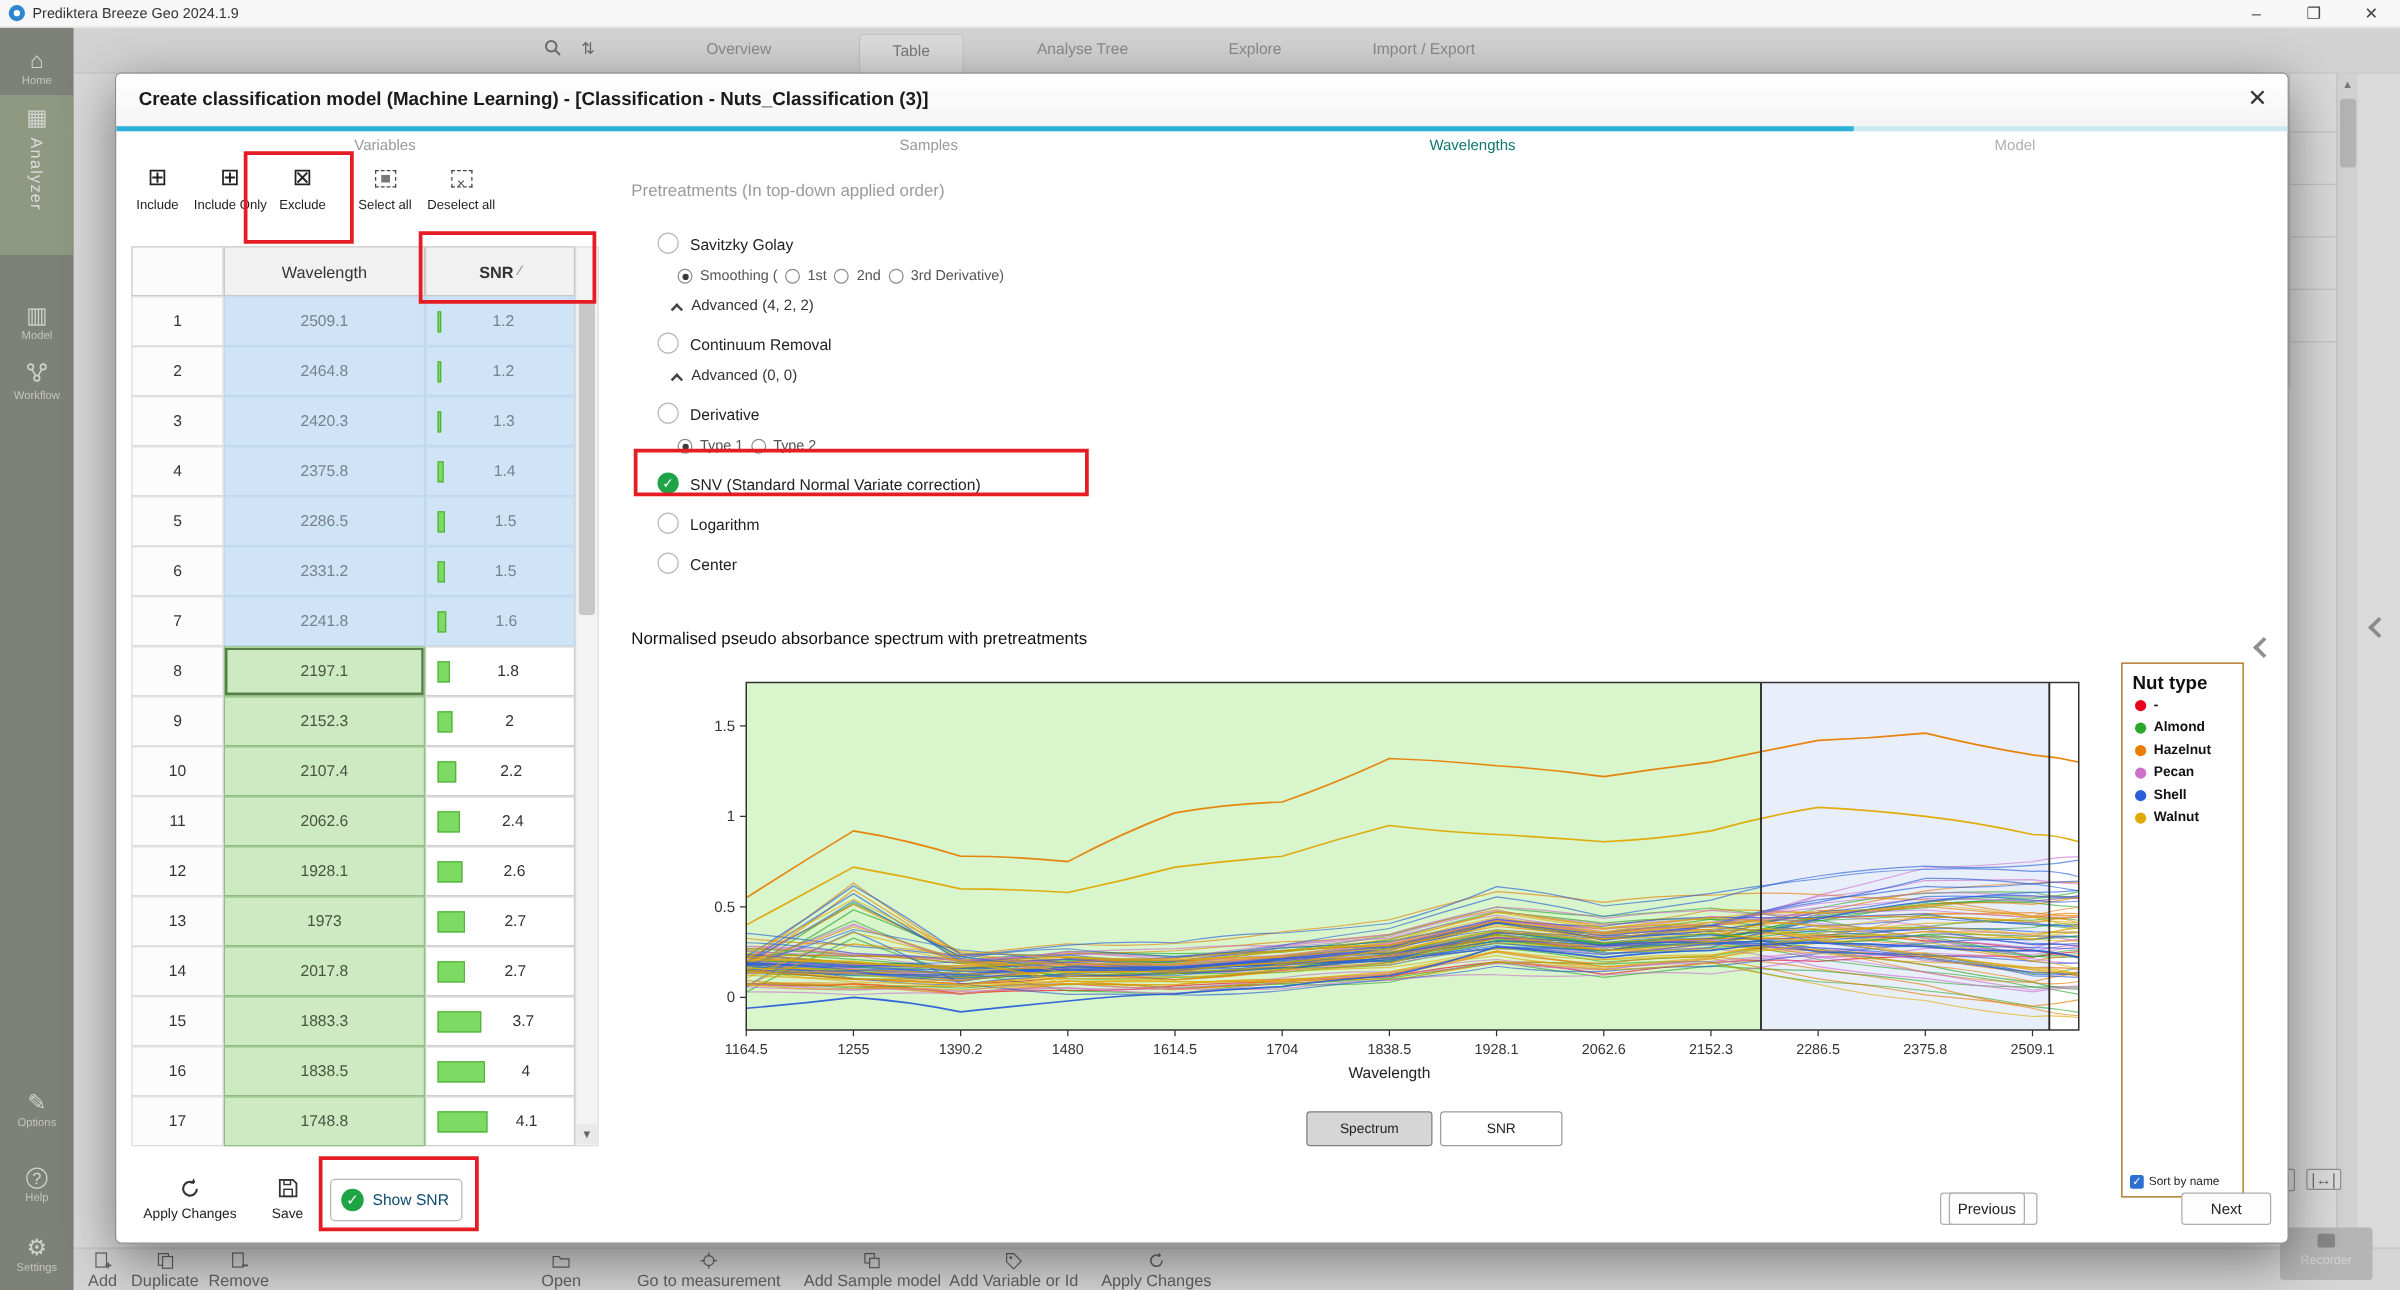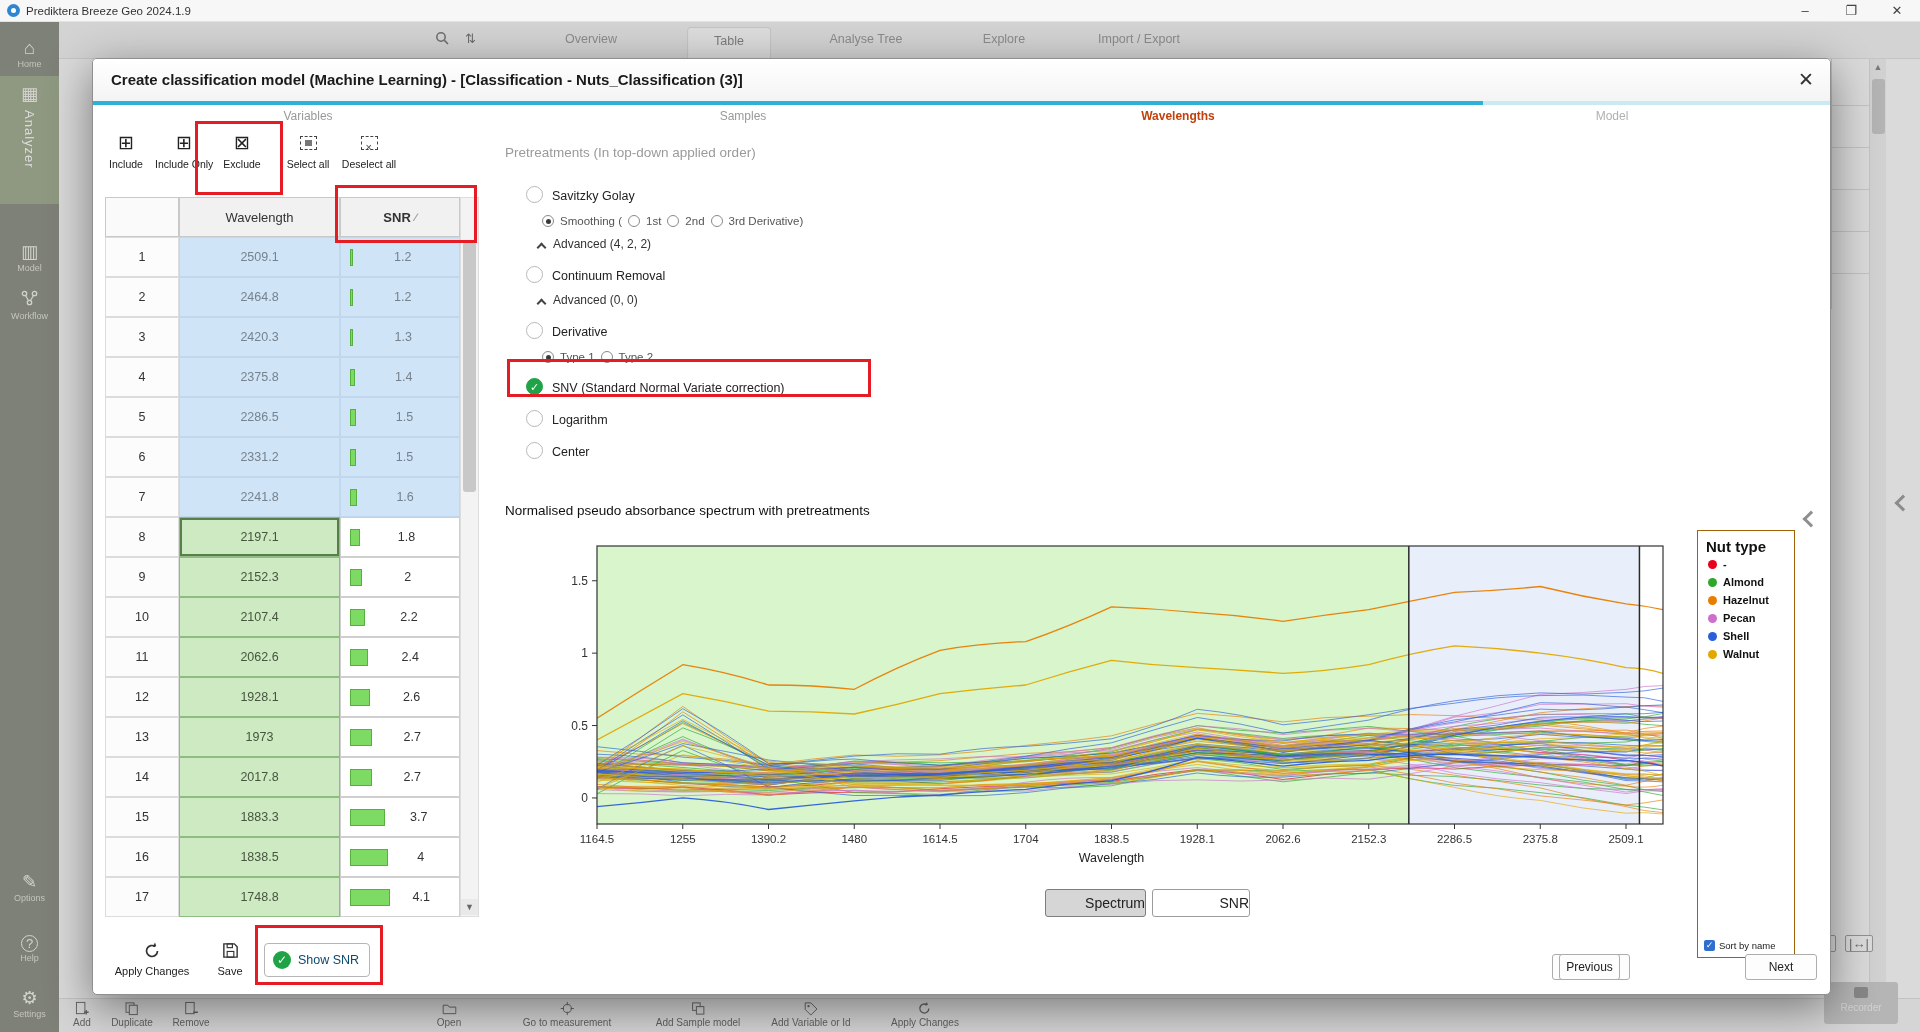--- a/index.html
+++ b/index.html
@@ -32,37 +32,37 @@
 #frag-vline{position:absolute;left:1772px;top:0;width:1px;height:250px;background:#d5d5d5}
 #right-scroll{position:absolute;left:1810px;top:0;width:17px;height:939px;background:#f0f0f0;border-left:1px solid #ddd}
 #right-scroll .arr{display:block;text-align:center;font-size:9px;color:#777;line-height:16px}
 #right-scroll .thumb{position:absolute;left:2px;top:20px;width:13px;height:55px;background:#c6c6c6;border-radius:3px}
 .chev{display:inline-block;width:12px;height:12px;border-left:3px solid #8f8f8f;border-bottom:3px solid #8f8f8f;transform:rotate(45deg)}
 #edge-chev{position:absolute;left:1838px;top:436px}
 .zoom-ic{position:absolute;top:876px;font-size:13px;color:#666;border:1px solid #999;padding:0 3px;background:#fff;border-radius:2px}
 #bottom-bar{position:absolute;left:59px;top:976px;width:1861px;height:34px;background:#f5f5f5;border-top:1px solid #ddd}
 .bb-item{position:absolute;top:2px;transform:translateX(-50%);text-align:center;color:#555;white-space:nowrap}
 .bb-item .ic{display:block;height:16px}
-.bb-item .lb{display:block;font-size:10px;margin-top:0px;color:#555}
+.bb-item .lb{display:block;font-size:13px;margin-top:0px;color:#555}
 #recorder-btn{position:absolute;left:1824px;top:960px;width:74px;height:42px;background:#c9c9c9;border-radius:3px;text-align:center;color:#fafafa}
 #recorder-btn .cam{display:inline-block;width:14px;height:11px;background:#8a8a8a;border-radius:2px;margin-top:5px}
 #recorder-btn .lb{display:block;font-size:10px;color:#f2f2f2}
 
 
 #dim-overlay{position:absolute;top:22px;left:0;width:1920px;height:1010px;background:rgba(130,130,130,.28);z-index:5}
 
 
 #dialog{position:absolute;left:92px;top:58px;width:1739px;height:937px;background:#fff;border:1px solid #8f8f8f;border-radius:5px;box-shadow:0 12px 45px rgba(0,0,0,.45);z-index:10;overflow:hidden}
 #dlg-title{position:absolute;left:0;top:0;width:100%;height:42px;background:linear-gradient(#ffffff,#f4f4f4)}
 #dlg-title .t{position:absolute;left:18px;top:0;line-height:42px;font-size:15px;font-weight:600;color:#1a1a1a}
 #dlg-close{position:absolute;right:16px;top:9px;font-size:19px;color:#333;cursor:default}
 #dlg-progress{position:absolute;left:0;top:42px;width:100%;height:4px;background:#c9e9f3}
 #dlg-progress .fill{height:4px;background:#2cb1d9}
 .step-lbl{position:absolute;top:50px;transform:translateX(-50%);font-size:12px;color:#999}
-.step-lbl.active{color:#c2410c;font-weight:bold}
+.step-lbl.active{color:#0f766e;font-weight:normal}
 .step-lbl.future{color:#b0b0b0}
 
 
 .dtb{position:absolute;top:72px;width:58px;text-align:center;color:#333}
 .dtb .ic{display:block;font-size:19px;height:24px;line-height:24px;color:#222}
 .dtb .lb{display:block;font-size:10.5px;margin-top:3px;color:#222;white-space:nowrap}
 .dashed-sq{display:inline-block;width:17px;height:14px;border:1px dashed #444;position:relative;margin-top:5px}
 .dashed-sq.x:after{content:"×";position:absolute;left:4px;top:-2px;font-size:11px;color:#444}
 .dashed-sq.f:after{content:"";position:absolute;left:4px;top:3px;width:7px;height:6px;background:#777}
 
@@ -109,21 +109,21 @@
 #spectra-svg{position:absolute;left:430px;top:460px}
 #legend{position:absolute;left:1604px;top:471px;width:98px;height:428px;border:1px solid #a16207;background:#fff}
 #legend .lt{font-size:15px;font-weight:bold;color:#111;padding:7px 0 0 8px}
 .lg-entry{display:flex;align-items:center;gap:6px;padding:3px 0 3px 10px}
 .lg-dot{width:9px;height:9px;border-radius:50%;flex:0 0 auto}
 .lg-lbl{font-size:11px;font-weight:bold;color:#111}
 #lg-sort{position:absolute;left:6px;bottom:6px;display:flex;align-items:center;gap:4px}
 #lg-sort .cb{width:11px;height:11px;background:#2f6fd0;color:#fff;font-size:9px;line-height:11px;text-align:center;border-radius:2px}
 #lg-sort .lb{font-size:9.5px;color:#222}
 #panel-chev{position:absolute;left:1712px;top:452px}
-.view-btn{position:absolute;top:830px;height:28px;border-radius:3px;font-size:14px;text-align:right;line-height:26px;color:#222}
+.view-btn{position:absolute;top:830px;height:28px;border-radius:3px;font-size:11px;text-align:center;line-height:26px;color:#222}
 #btn-spectrum{left:952px;width:101px;background:#d6d6d6;border:1px solid #7e7e7e}
 #btn-snr{left:1059px;width:98px;background:#fff;border:1px solid #9c9c9c}
 
 
 .ft-item{position:absolute;text-align:center;color:#222}
 .ft-item .ic{display:block;height:22px}
 .ft-item .lb{display:block;font-size:11px;margin-top:2px}
 #show-snr-btn{position:absolute;left:171px;top:884px;width:106px;height:34px;border:1px solid #b5b5b5;border-radius:4px;background:#fff;display:flex;align-items:center;gap:7px;padding-left:8px}
 #show-snr-btn .ck{width:18px;height:18px;border-radius:50%;background:#1ea446;color:#fff;font-size:12px;line-height:18px;text-align:center;flex:0 0 auto}
 #show-snr-btn .lb{font-size:12.5px;color:#0c4a6e}

